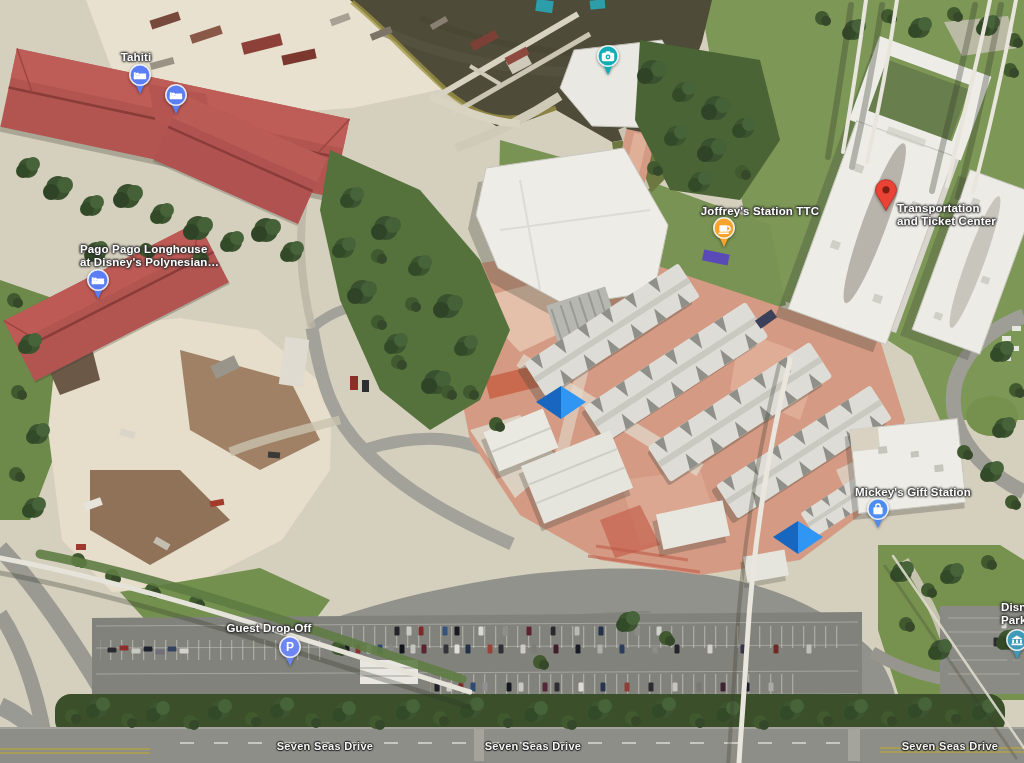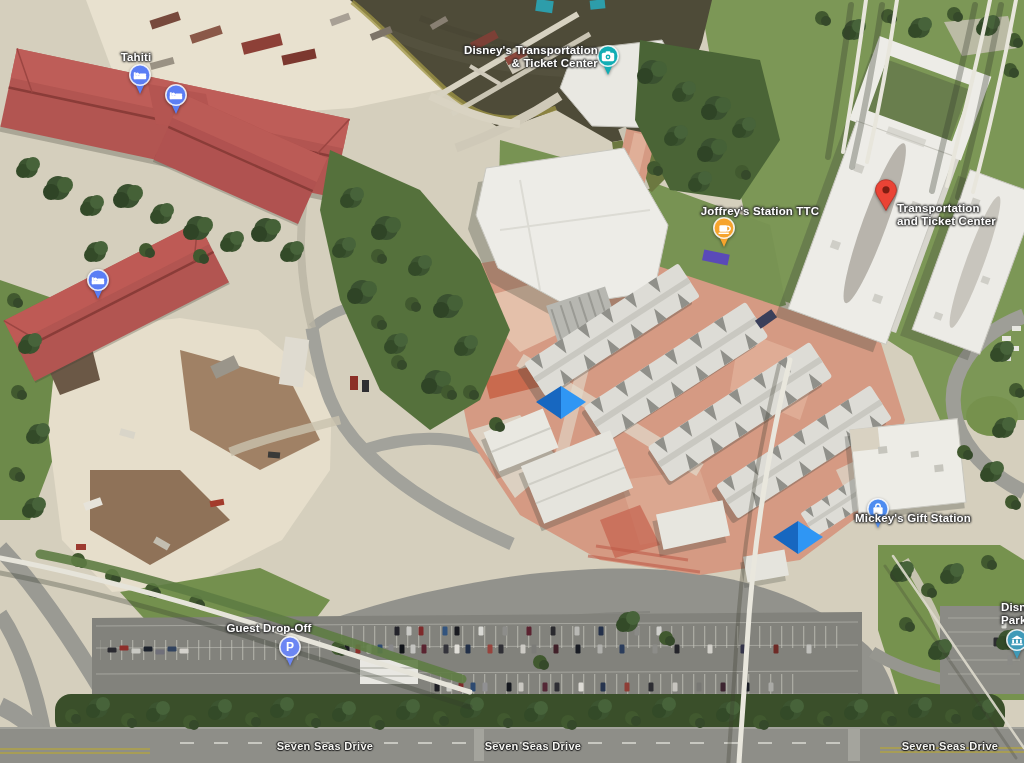--- a/index.html
+++ b/index.html
@@ -608,32 +608,32 @@
           <rect x="11.1" y="11.6" width="1.8" height="3.6"></rect>
           <rect x="15" y="11.6" width="1.8" height="3.6"></rect>
       <rect x="6.4" y="15.6" width="11.2" height="1.7" rx="0.5"></rect>
     </g>
   </svg>
 </div>
 
 <div class="lbl center" style="left:136px;top:57px">
   <span>Tahiti</span>
 </div>
-<div class="lbl right" style="left:598px;top:57px">
-  <div>Disney's Transportation</div>
-  <div>&amp; Ticket Center</div>
+<div class="lbl left" style="left:80px;top:256px">
+  <div>Pago Pago Longhouse</div>
+  <div>at Disney's Polynesian…</div>
 </div>
 <div class="lbl center" style="left:760px;top:211px">
   <span>Joffrey's Station TTC</span>
 </div>
 <div class="lbl left" style="left:897px;top:215px">
   <div>Transportation</div>
   <div>and Ticket Center</div>
 </div>
-<div class="lbl center" style="left:913px;top:518px">
+<div class="lbl center" style="left:913px;top:492px">
   <span>Mickey's Gift Station</span>
 </div>
 <div class="lbl center" style="left:269px;top:628px">
   <span>Guest Drop-Off</span>
 </div>
 <div class="lbl left" style="left:1001px;top:614px">
   <div>Disn</div>
   <div>Park</div>
 </div>
 

